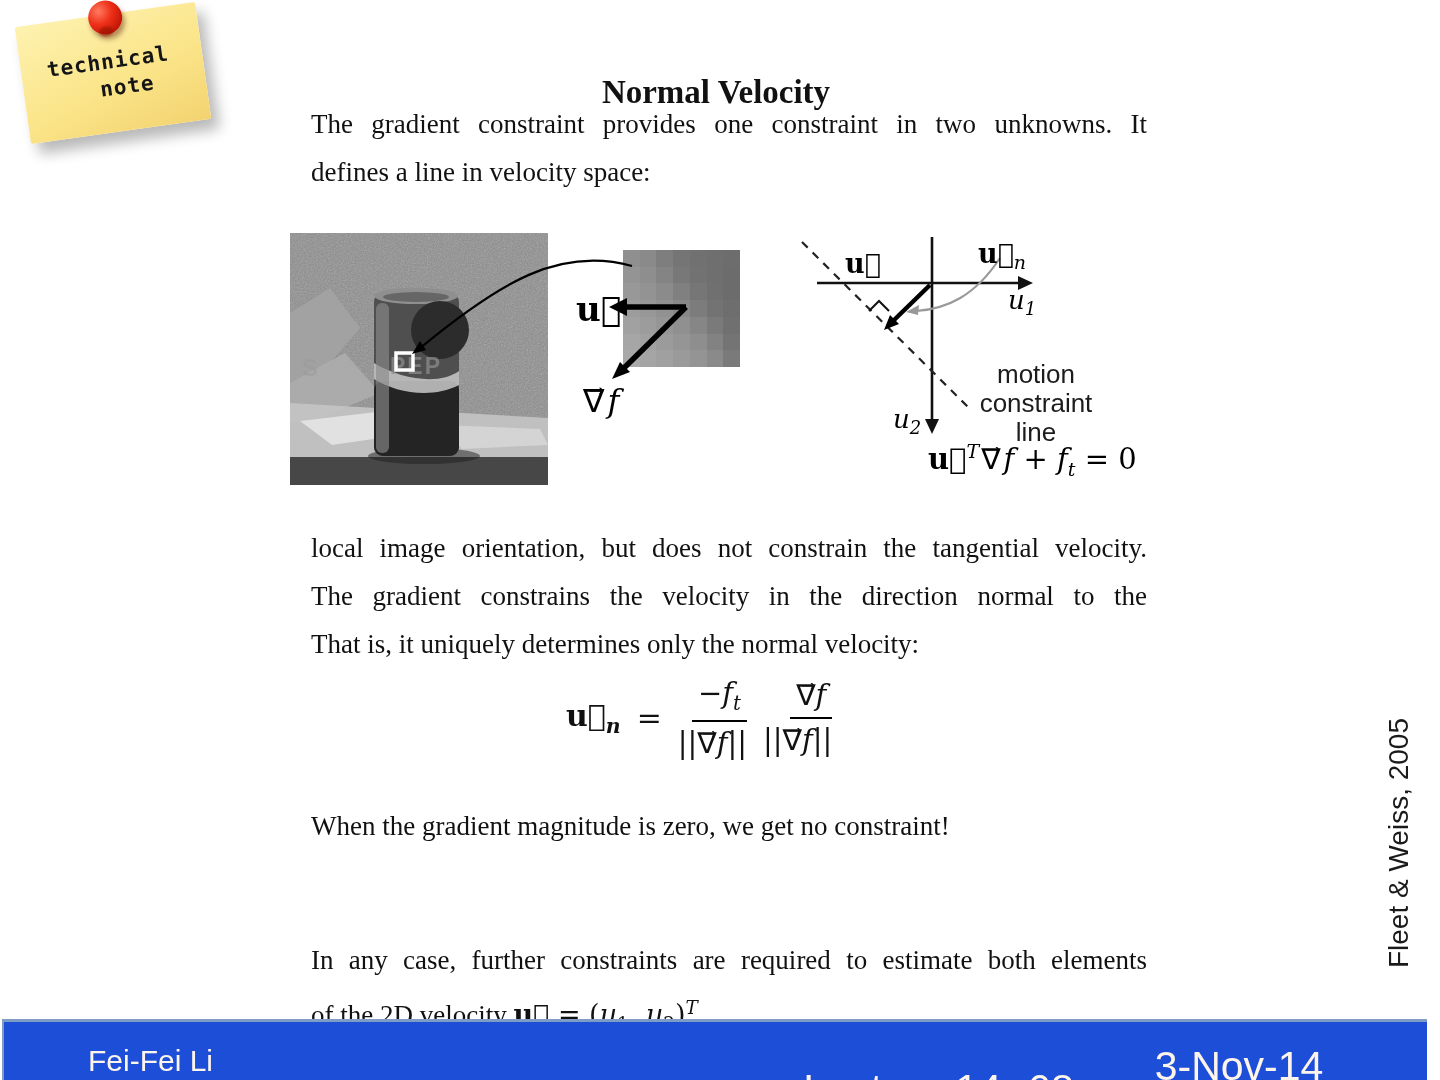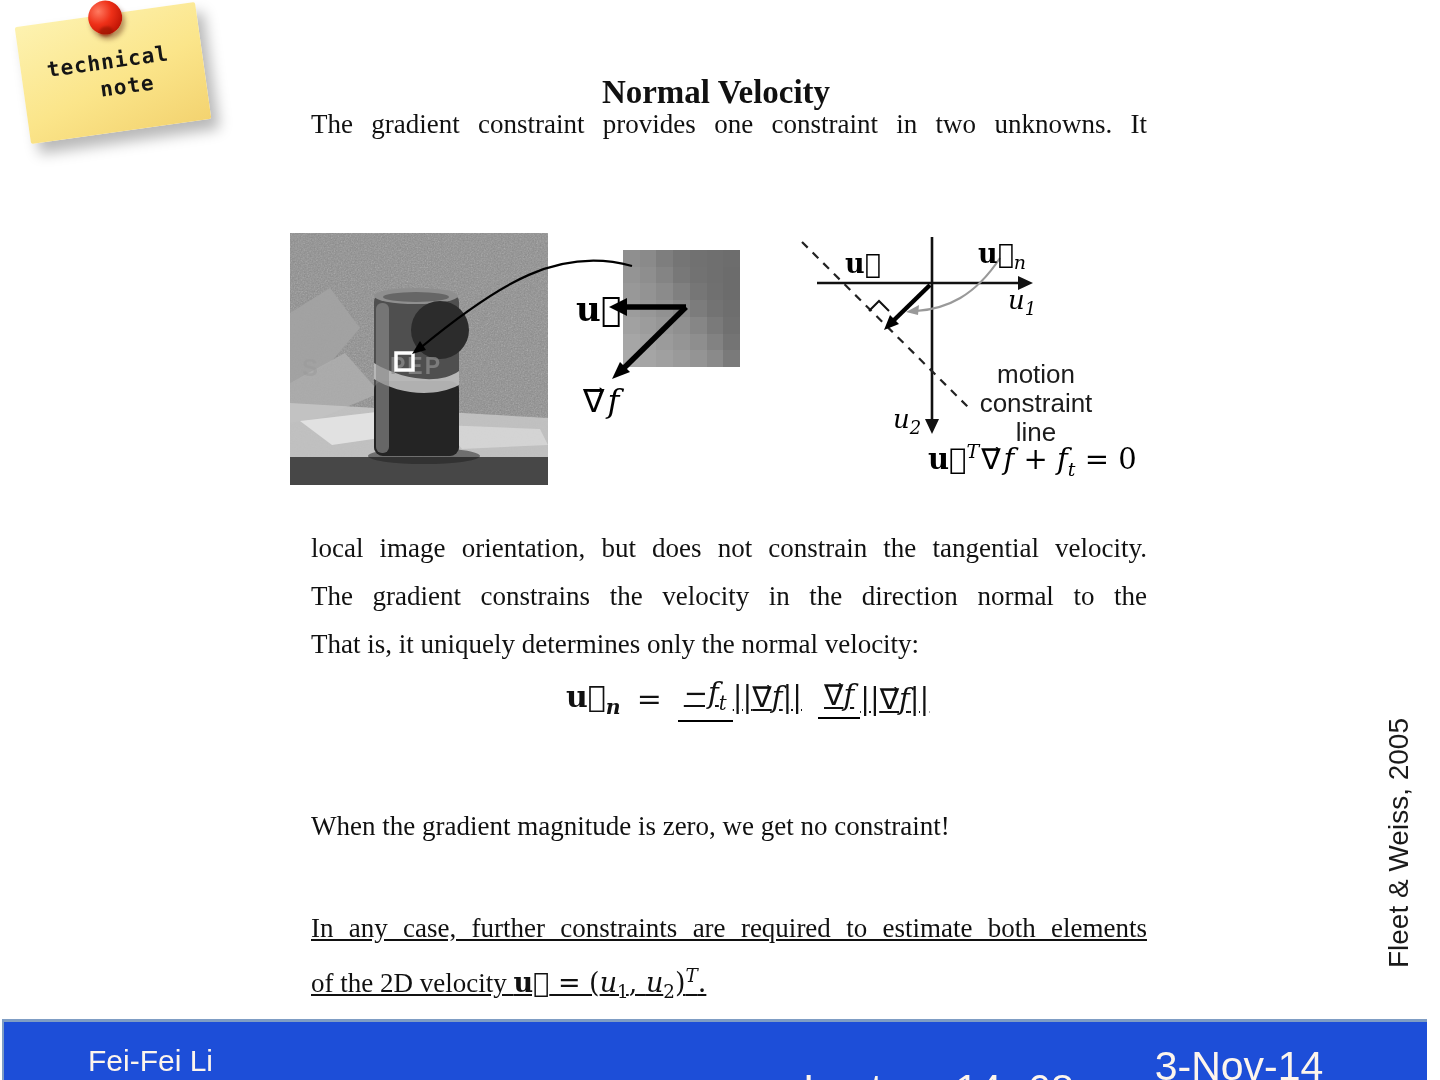--- a/index.html
+++ b/index.html
@@ -24,37 +24,37 @@
 
   
   .title{position:absolute;left:280px;top:30px;width:872px;text-align:center;
          font-size:33px;font-weight:bold;margin-top:44px;}
   .para{position:absolute;font-size:27px;line-height:48px;}
   .para .line{width:836px;margin-left:11px;}
   .para .just{text-align:justify;text-align-last:justify;}
   .p1{left:300px;top:100px;}
   .p2{left:300px;top:524px;}
   .p3{left:300px;top:802px;}
-  .p4{left:300px;top:904px;text-decoration:underline;}
+  .p4{left:300px;top:936px;}
   .math{font-family:"DejaVu Serif",serif;}
   .m-bold{font-weight:bold;font-style:normal;}
   .m-it{font-style:italic;}
   sub,sup{font-size:68%;}
 
   
   .can-photo{position:absolute;left:290px;top:233px;width:258px;height:252px;}
   .patch{position:absolute;left:623px;top:250px;width:117px;height:117px;}
   .fig-overlay{position:absolute;left:280px;top:225px;width:870px;height:270px;pointer-events:none;}
   text.svg-serif{font-family:"DejaVu Serif",serif;}
   text.svg-sans{font-family:"Liberation Sans","DejaVu Sans",sans-serif;}
 
   
   .formula{position:absolute;left:566px;top:676px;display:flex;align-items:center;gap:16px;
            font-family:"DejaVu Serif",serif;font-size:30px;}
-  .frac{display:inline-flex;flex-direction:row;align-items:flex-start;font-size:29px;text-decoration:underline;}
+  .frac{display:inline-flex;flex-direction:column;align-items:flex-end;font-size:29px;}
   .frac .num{padding:0 6px 5px;border-bottom:2.5px solid #000;}
   .frac .den{padding-top:4px;}
   .lhs sub{font-style:italic;}
 
   
   .credit{position:absolute;left:1258px;top:822px;width:292px;height:42px;
           transform:rotate(-90deg);transform-origin:center;
           font-family:"Liberation Sans","DejaVu Sans",sans-serif;font-size:28px;color:#1a1a1a;
           text-align:center;}
 
@@ -76,20 +76,21 @@
     <div class="note-text">
       <div class="l1">technical</div>
       <div class="l2">note</div>
     </div>
   </div>
 
   <div class="title">Normal Velocity</div>
 
   <div class="para p1">
     <div class="line just">The gradient constraint provides one constraint in two unknowns. It</div>
+    <div class="line">defines a line in velocity space:</div>
   </div>
 
   <svg class="can-photo" viewBox="0 0 258 252">
     <defs>
       <filter id="grain" x="0" y="0" width="100%" height="100%">
         <feTurbulence type="fractalNoise" baseFrequency="0.7" numOctaves="2" result="n"></feTurbulence>
         <feColorMatrix in="n" type="saturate" values="0"></feColorMatrix>
       </filter>
     </defs>
     <rect x="0" y="0" width="258" height="252" fill="#8d8d8d"></rect>

